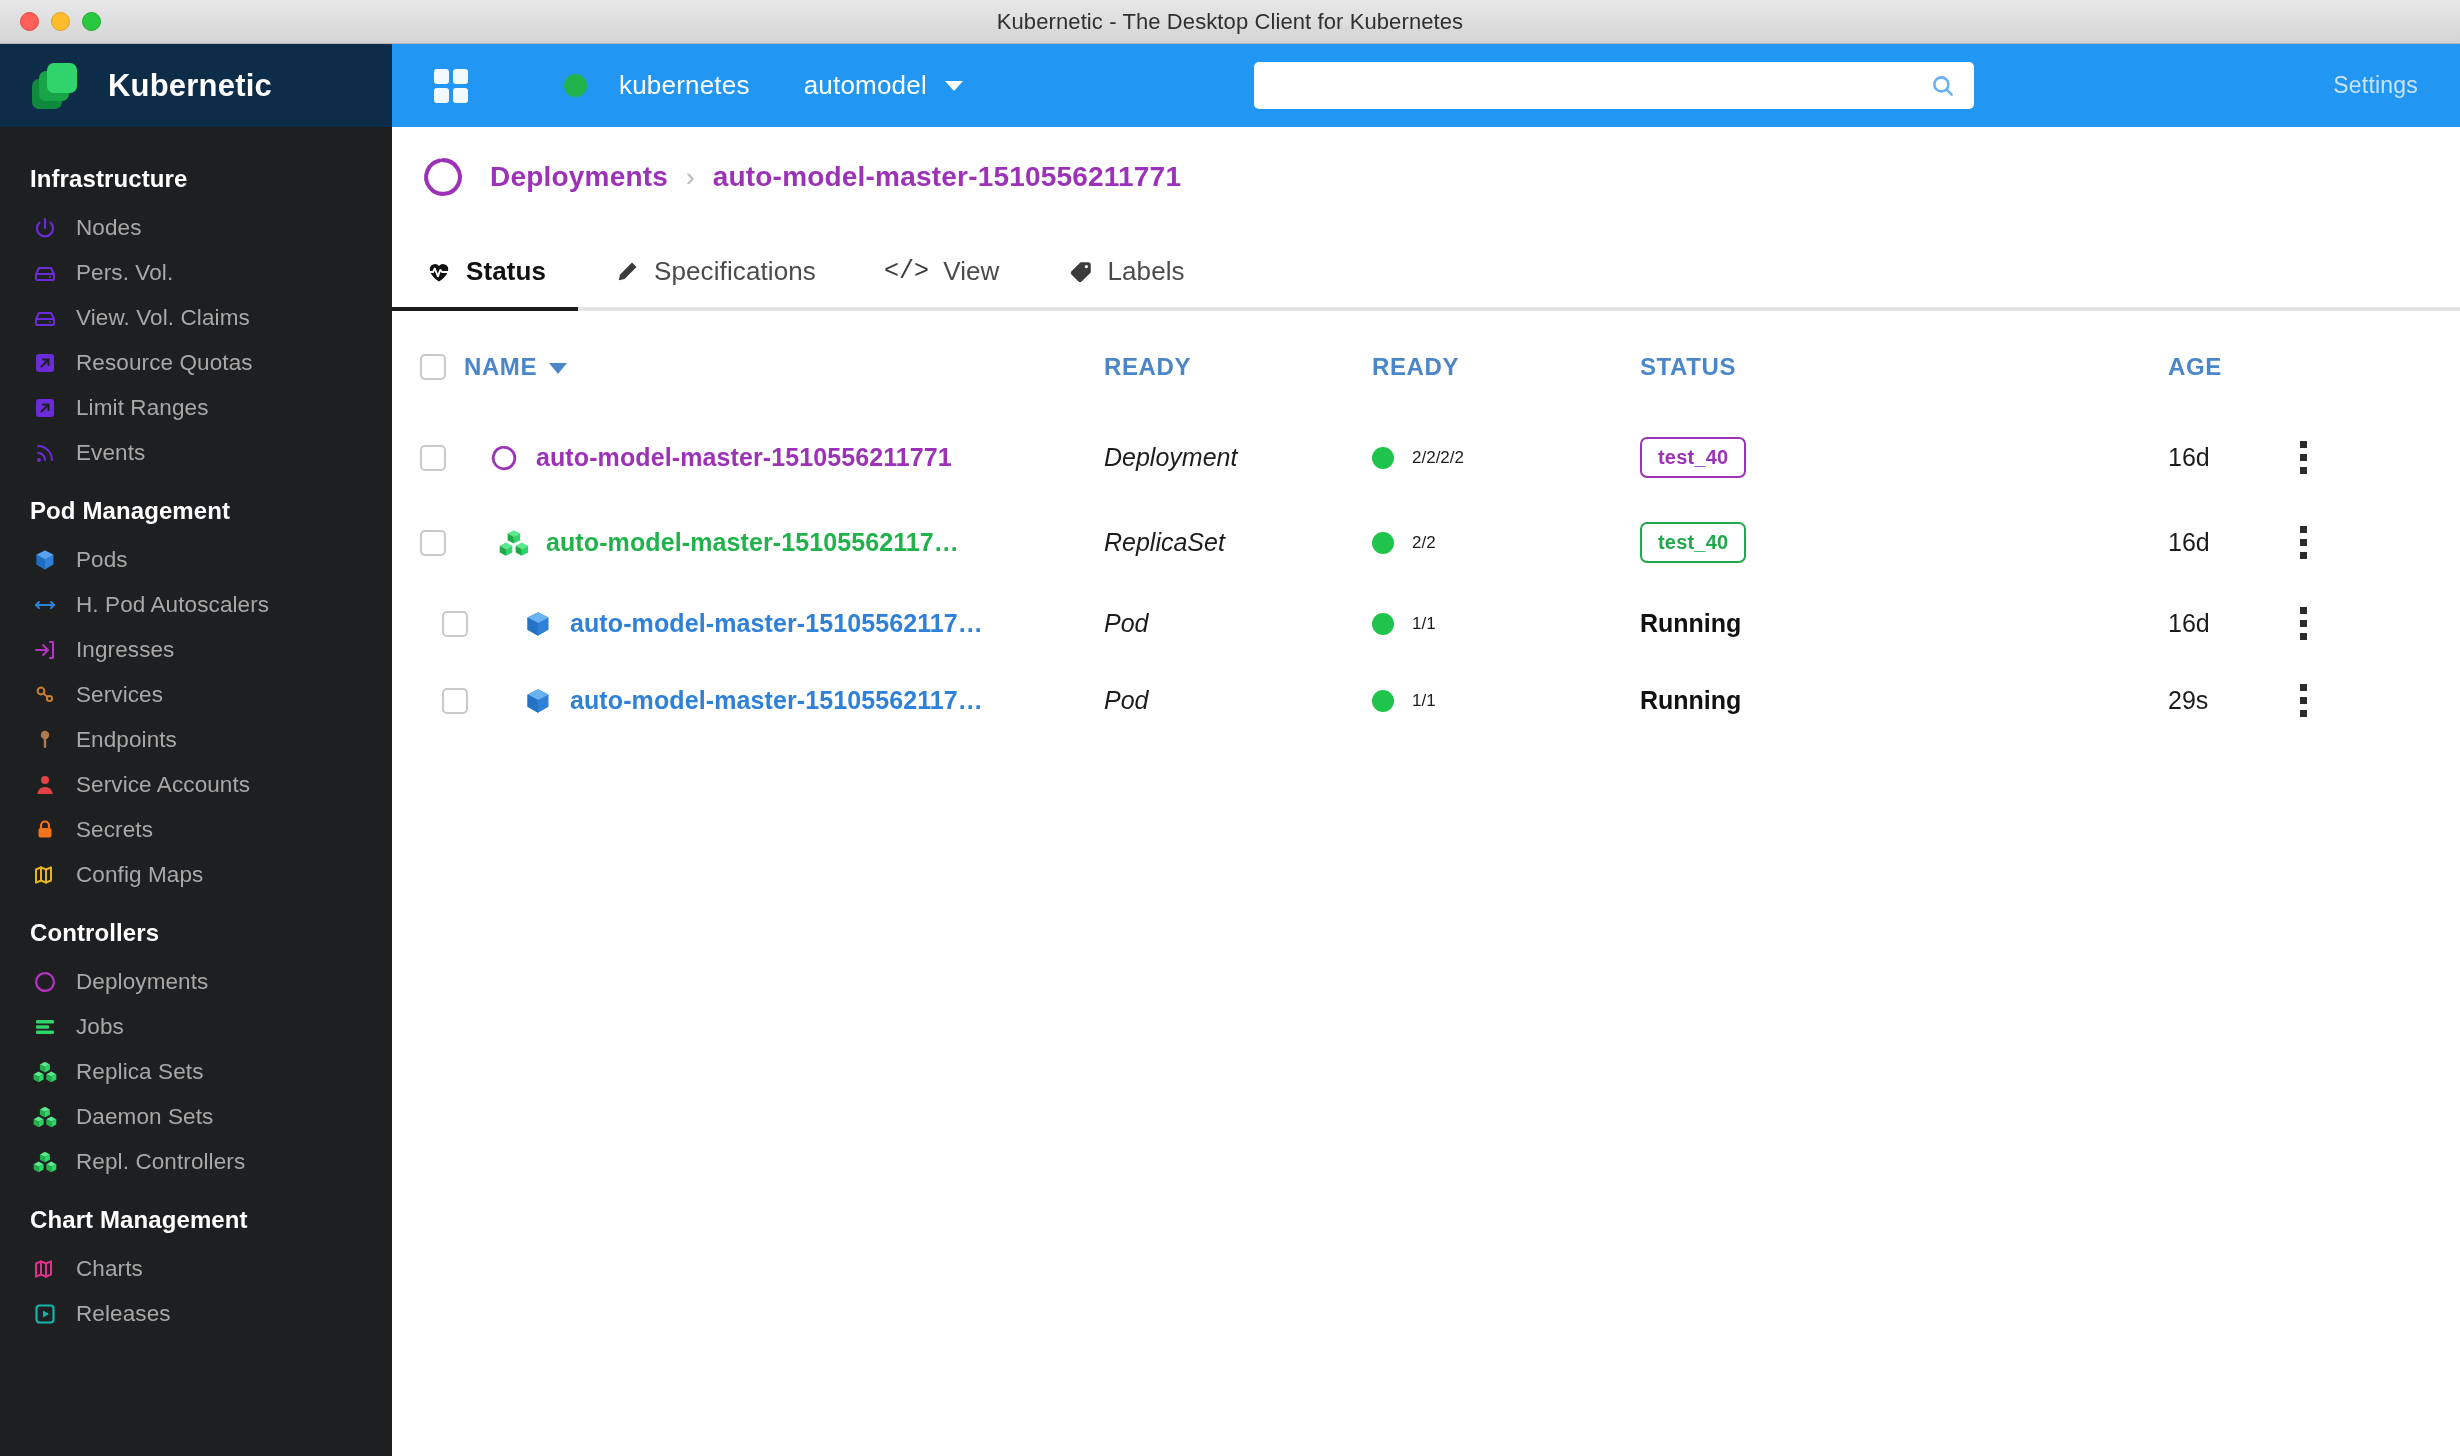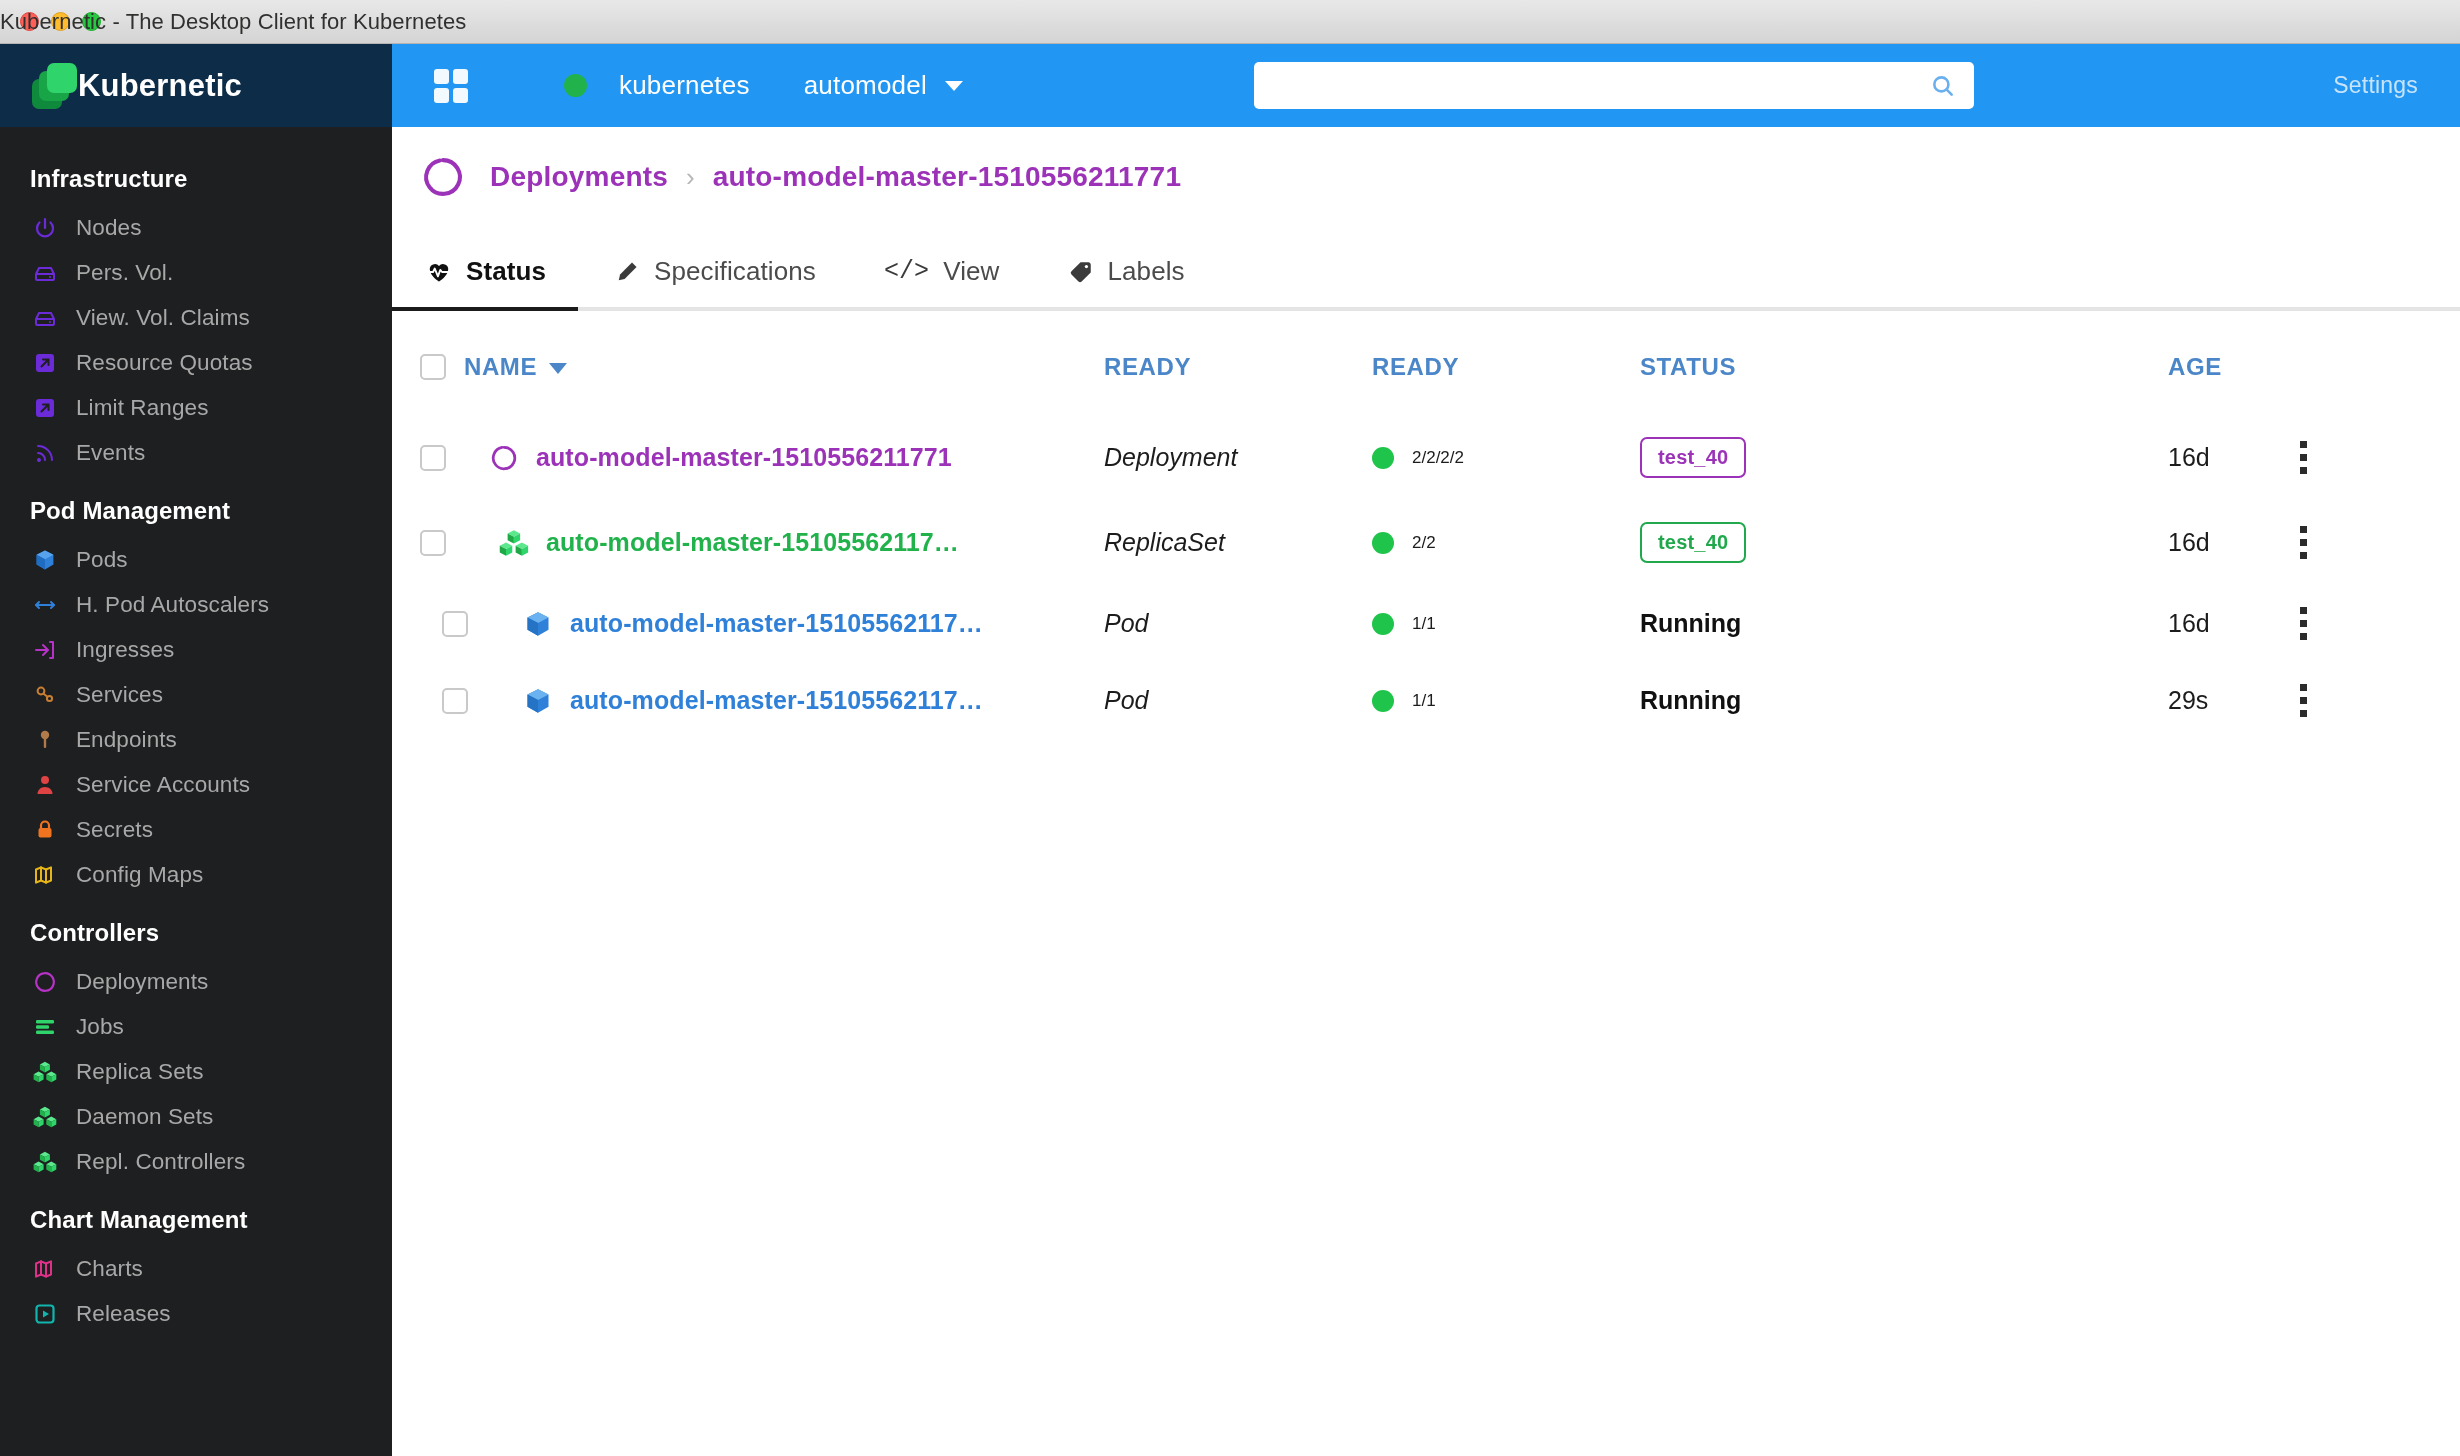--- a/index.html
+++ b/index.html
@@ -16,32 +16,32 @@
     background: linear-gradient(#e8e8e8, #d4d4d4);
     border-bottom: 1px solid #b4b4b4;
     display: flex; align-items: center;
   }
   .traffic { display: flex; gap: 12px; margin-left: 20px; }
   .light { width: 19px; height: 19px; border-radius: 50%; }
   .light.red { background: #ff5f57; border: 1px solid #e0443e; }
   .light.yellow { background: #ffbd2e; border: 1px solid #dea123; }
   .light.green { background: #28c840; border: 1px solid #1aab29; }
   .titlebar-title {
-    position: absolute; left: 0; right: 0; text-align: left;
+    position: absolute; left: 0; right: 0; text-align: center;
     font-size: 22px; color: #30302f; letter-spacing: .1px;
   }
 
   
   .sidebar {
     position: absolute; left: 0; top: 44px; width: 392px; height: 1412px;
     background: #1e1f21;
   }
   .sidebar-header {
     height: 83px; background: #0d2c47;
-    display: flex; align-items: center; padding-left: 32px; gap: 0;
+    display: flex; align-items: center; padding-left: 32px; gap: 30px;
   }
   .logo-mark { position: relative; width: 46px; height: 46px; }
   .logo-mark i {
     position: absolute; display: block; width: 30px; height: 30px;
     border-radius: 7px;
   }
   .logo-mark i:nth-child(1) { left: 0;  top: 16px; background: #0f8a3c; }
   .logo-mark i:nth-child(2) { left: 7px; top: 8px; background: #18a548; }
   .logo-mark i:nth-child(3) { left: 15px; top: 0;  background: #2fd46a; }
   .logo-text { color: #fff; font-size: 31px; font-weight: bold; letter-spacing: .2px; }

